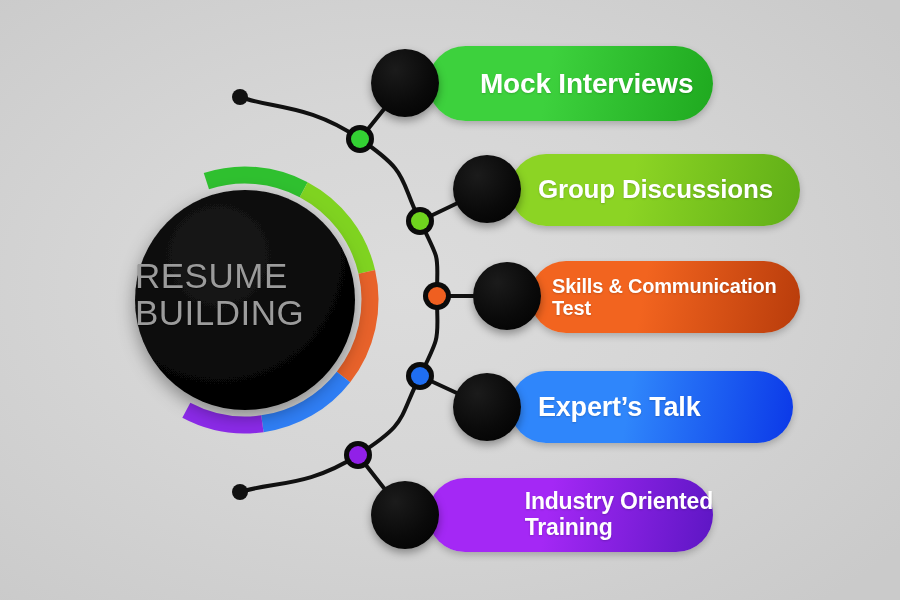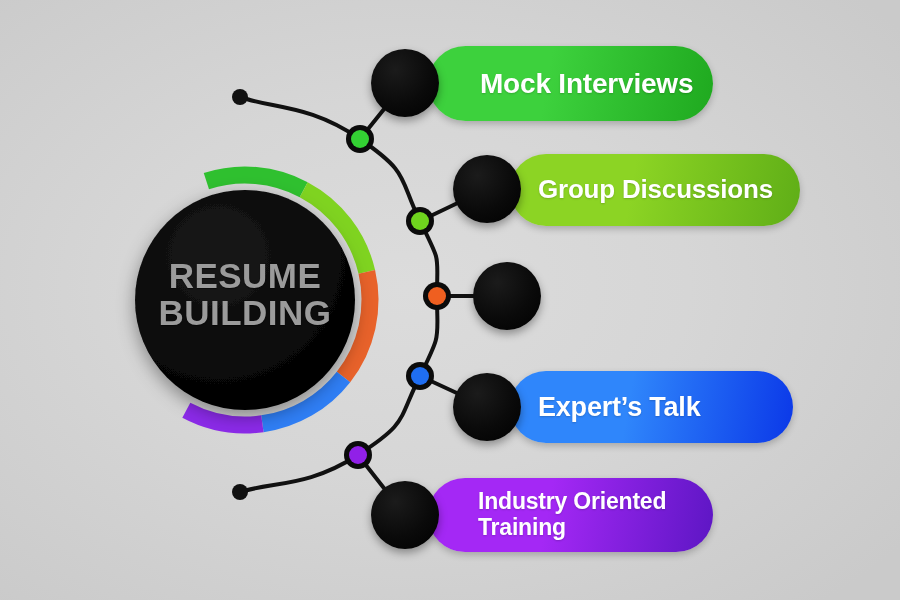--- a/index.html
+++ b/index.html
@@ -61,23 +61,23 @@
   }
   .bullet {
     position: absolute;
     border-radius: 50%;
     background: radial-gradient(circle at 36% 30%, #1b1b1b 0%, #0a0a0a 55%, #000000 100%);
     box-shadow: 0 4px 9px rgba(0,0,0,0.35);
   }
   #hub-label {
     position: absolute;
     z-index: 7;
-    text-align: center;
+    text-align: left;
     color: #9b9b9b;
-    font-weight: bold;
+    font-weight: normal;
     line-height: 1.05;
     letter-spacing: 0.5px;
     white-space: pre-line;
     text-shadow: 0 1px 1px rgba(0,0,0,0.55);
   }
 </style>
 </head>
 <body>
 
 <div id="stage" style="background-color: rgb(214, 214, 214);">
@@ -116,24 +116,28 @@
       </g>
   </svg>
 
   <div class="pill-layer" id="pill-layer">
       <div class="pill" style="left: 428px; top: 46px; width: 285px; height: 75px; background: linear-gradient(100deg, rgb(61, 209, 61) 0%, rgb(61, 209, 61) 42%, rgb(31, 169, 31) 100%);">
         <span class="pill-text" style="font-size: 28px; margin-left: 52px;">Mock Interviews</span>
       </div>
       <div class="pill" style="left: 510px; top: 154px; width: 290px; height: 72px; background: linear-gradient(100deg, rgb(140, 212, 36) 0%, rgb(140, 212, 36) 42%, rgb(95, 174, 23) 100%);">
         <span class="pill-text" style="font-size: 26px; margin-left: 28px; text-align: right;">Group Discussions</span>
       </div>
+      <div class="pill" style="left: 530px; top: 261px; width: 270px; height: 72px; background: linear-gradient(100deg, rgb(242, 100, 31) 0%, rgb(242, 100, 31) 42%, rgb(184, 60, 11) 100%);">
+        <span class="pill-text" style="font-size: 20px; margin-left: 22px;">Skills &amp; Communication
+Test</span>
+      </div>
       <div class="pill" style="left: 510px; top: 371px; width: 283px; height: 72px; background: linear-gradient(100deg, rgb(47, 134, 251) 0%, rgb(47, 134, 251) 42%, rgb(11, 56, 232) 100%);">
         <span class="pill-text" style="font-size: 27px; margin-left: 28px;">Expert’s Talk</span>
       </div>
-      <div class="pill" style="left: 428px; top: 478px; width: 285px; height: 74px; background: linear-gradient(100deg, rgb(164, 40, 245) 0%, rgb(164, 40, 245) 42%, rgb(93, 22, 196) 100%);">
+      <div class="pill" style="left: 428px; top: 478px; width: 285px; height: 74px; background: linear-gradient(100deg, rgb(164, 40, 245) 0%, rgb(164, 40, 245) 42%, rgb(93, 22, 196) 100%); justify-content: flex-end;">
         <span class="pill-text" style="font-size: 23px; margin-left: 50px;">Industry Oriented
 Training</span>
       </div>
     </div>
 
   <div class="bullet-layer" id="bullet-layer">
       <div class="bullet" style="left: 371px; top: 49px; width: 68px; height: 68px;"></div>
       <div class="bullet" style="left: 453px; top: 155px; width: 68px; height: 68px;"></div>
       <div class="bullet" style="left: 473px; top: 262px; width: 68px; height: 68px;"></div>
       <div class="bullet" style="left: 453px; top: 373px; width: 68px; height: 68px;"></div>

